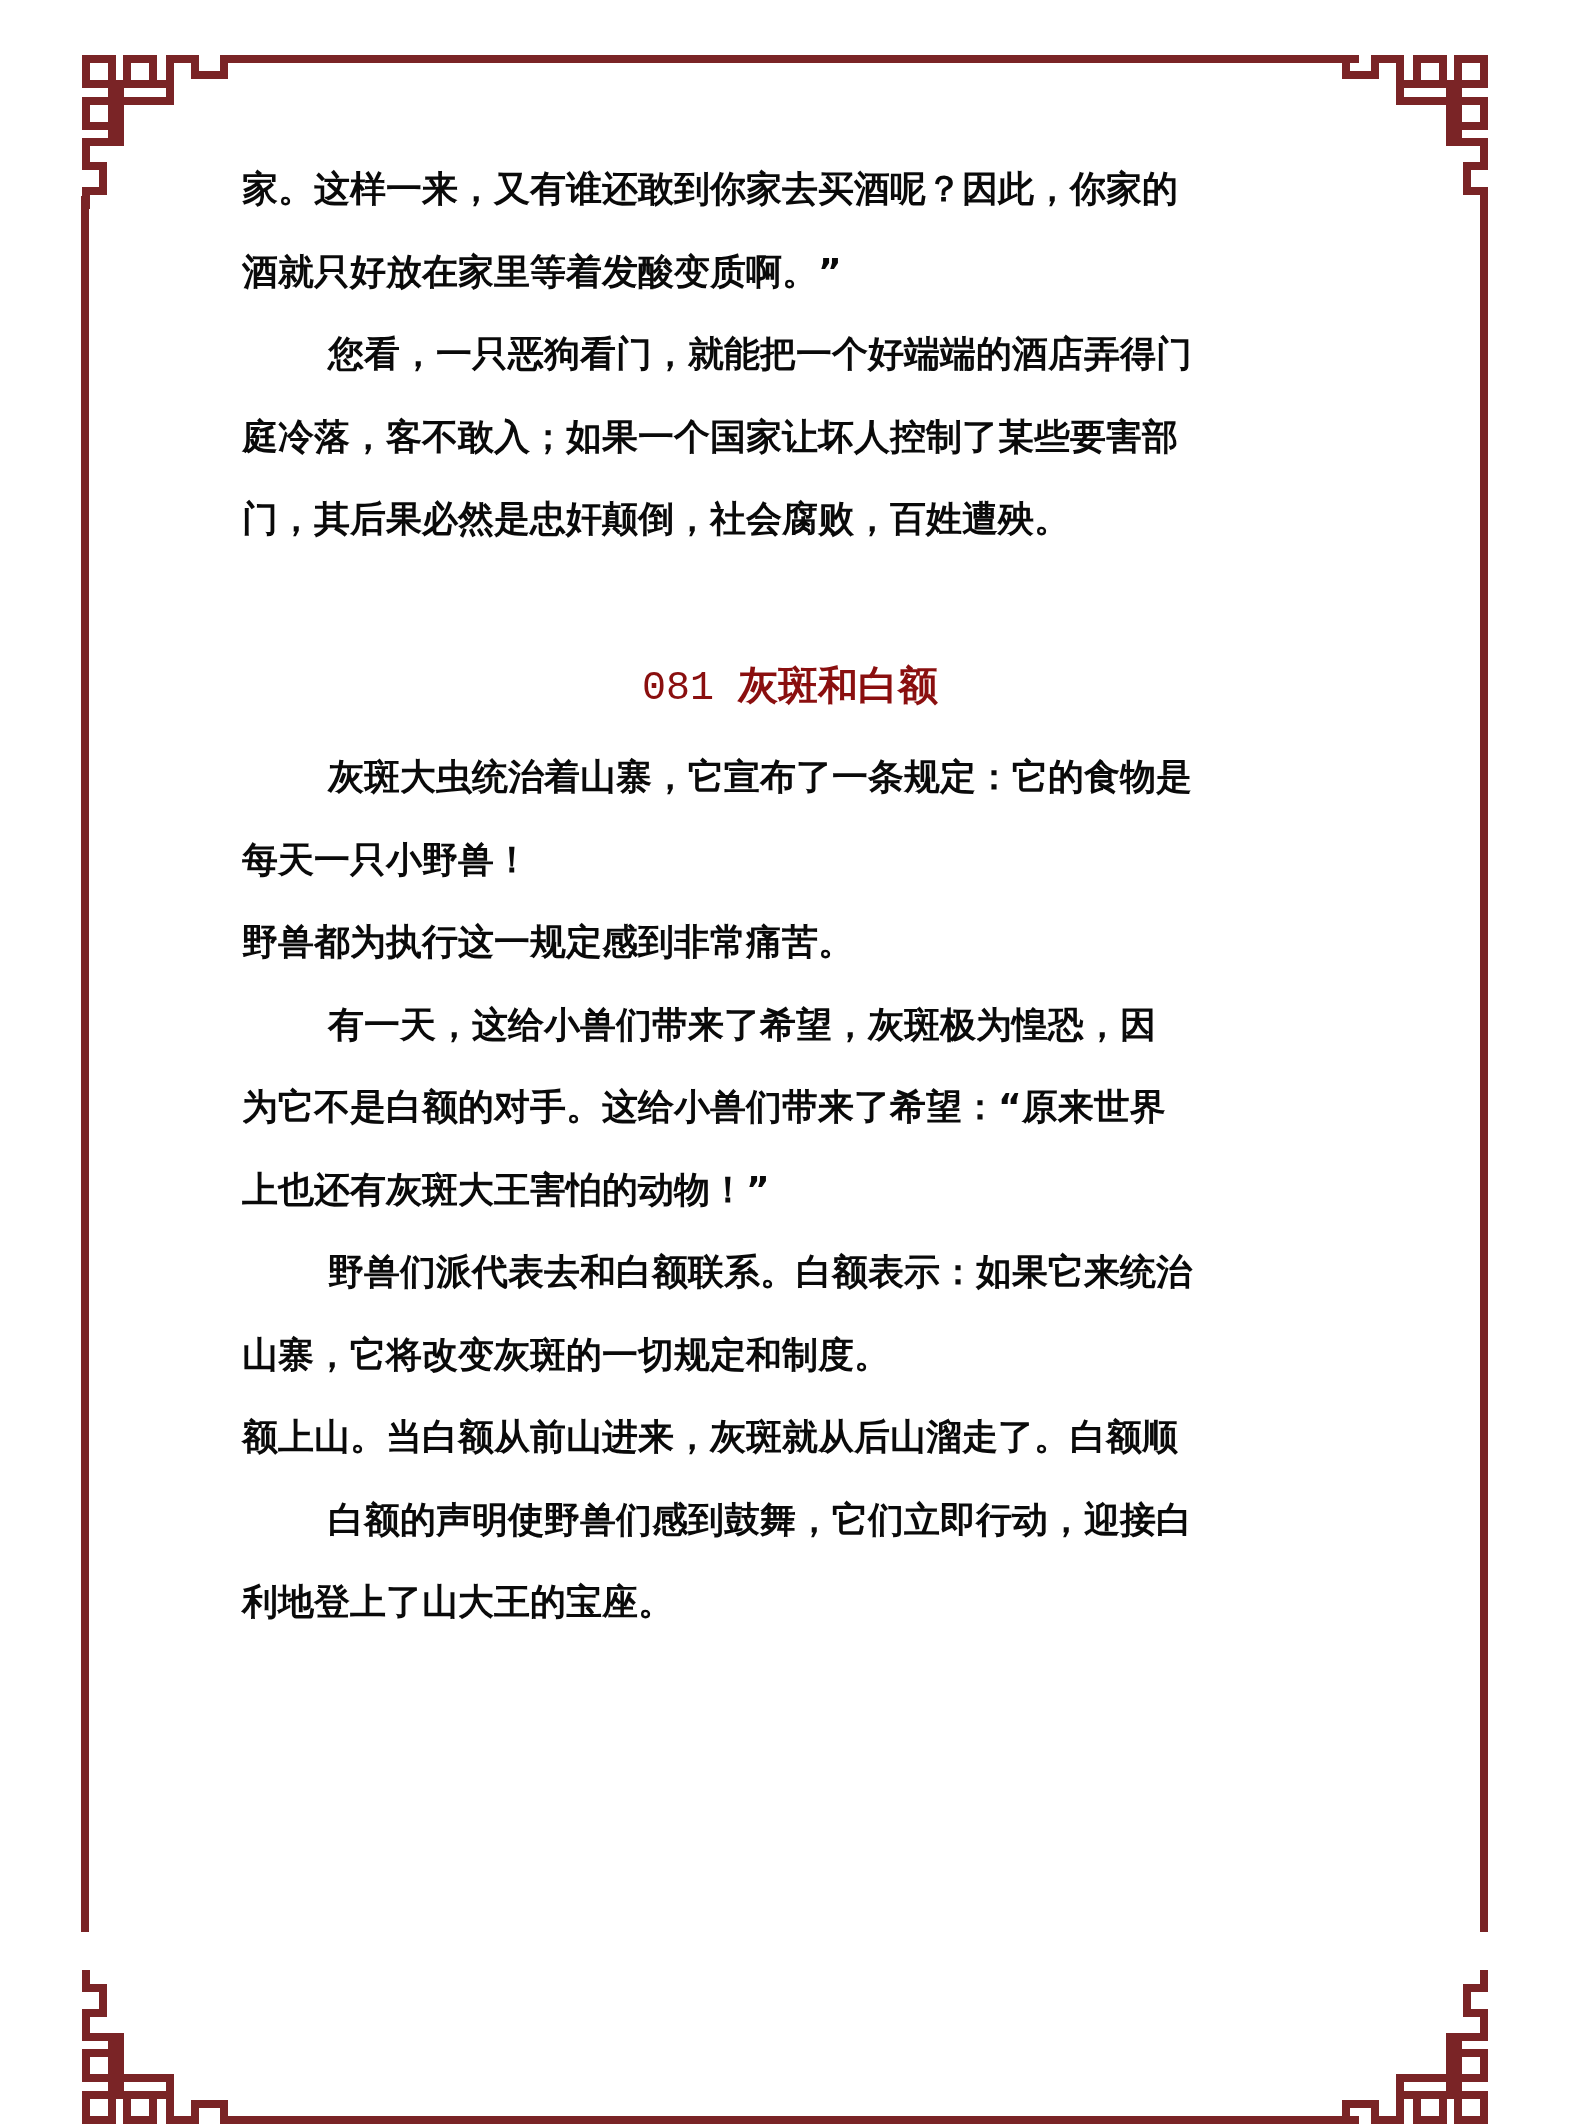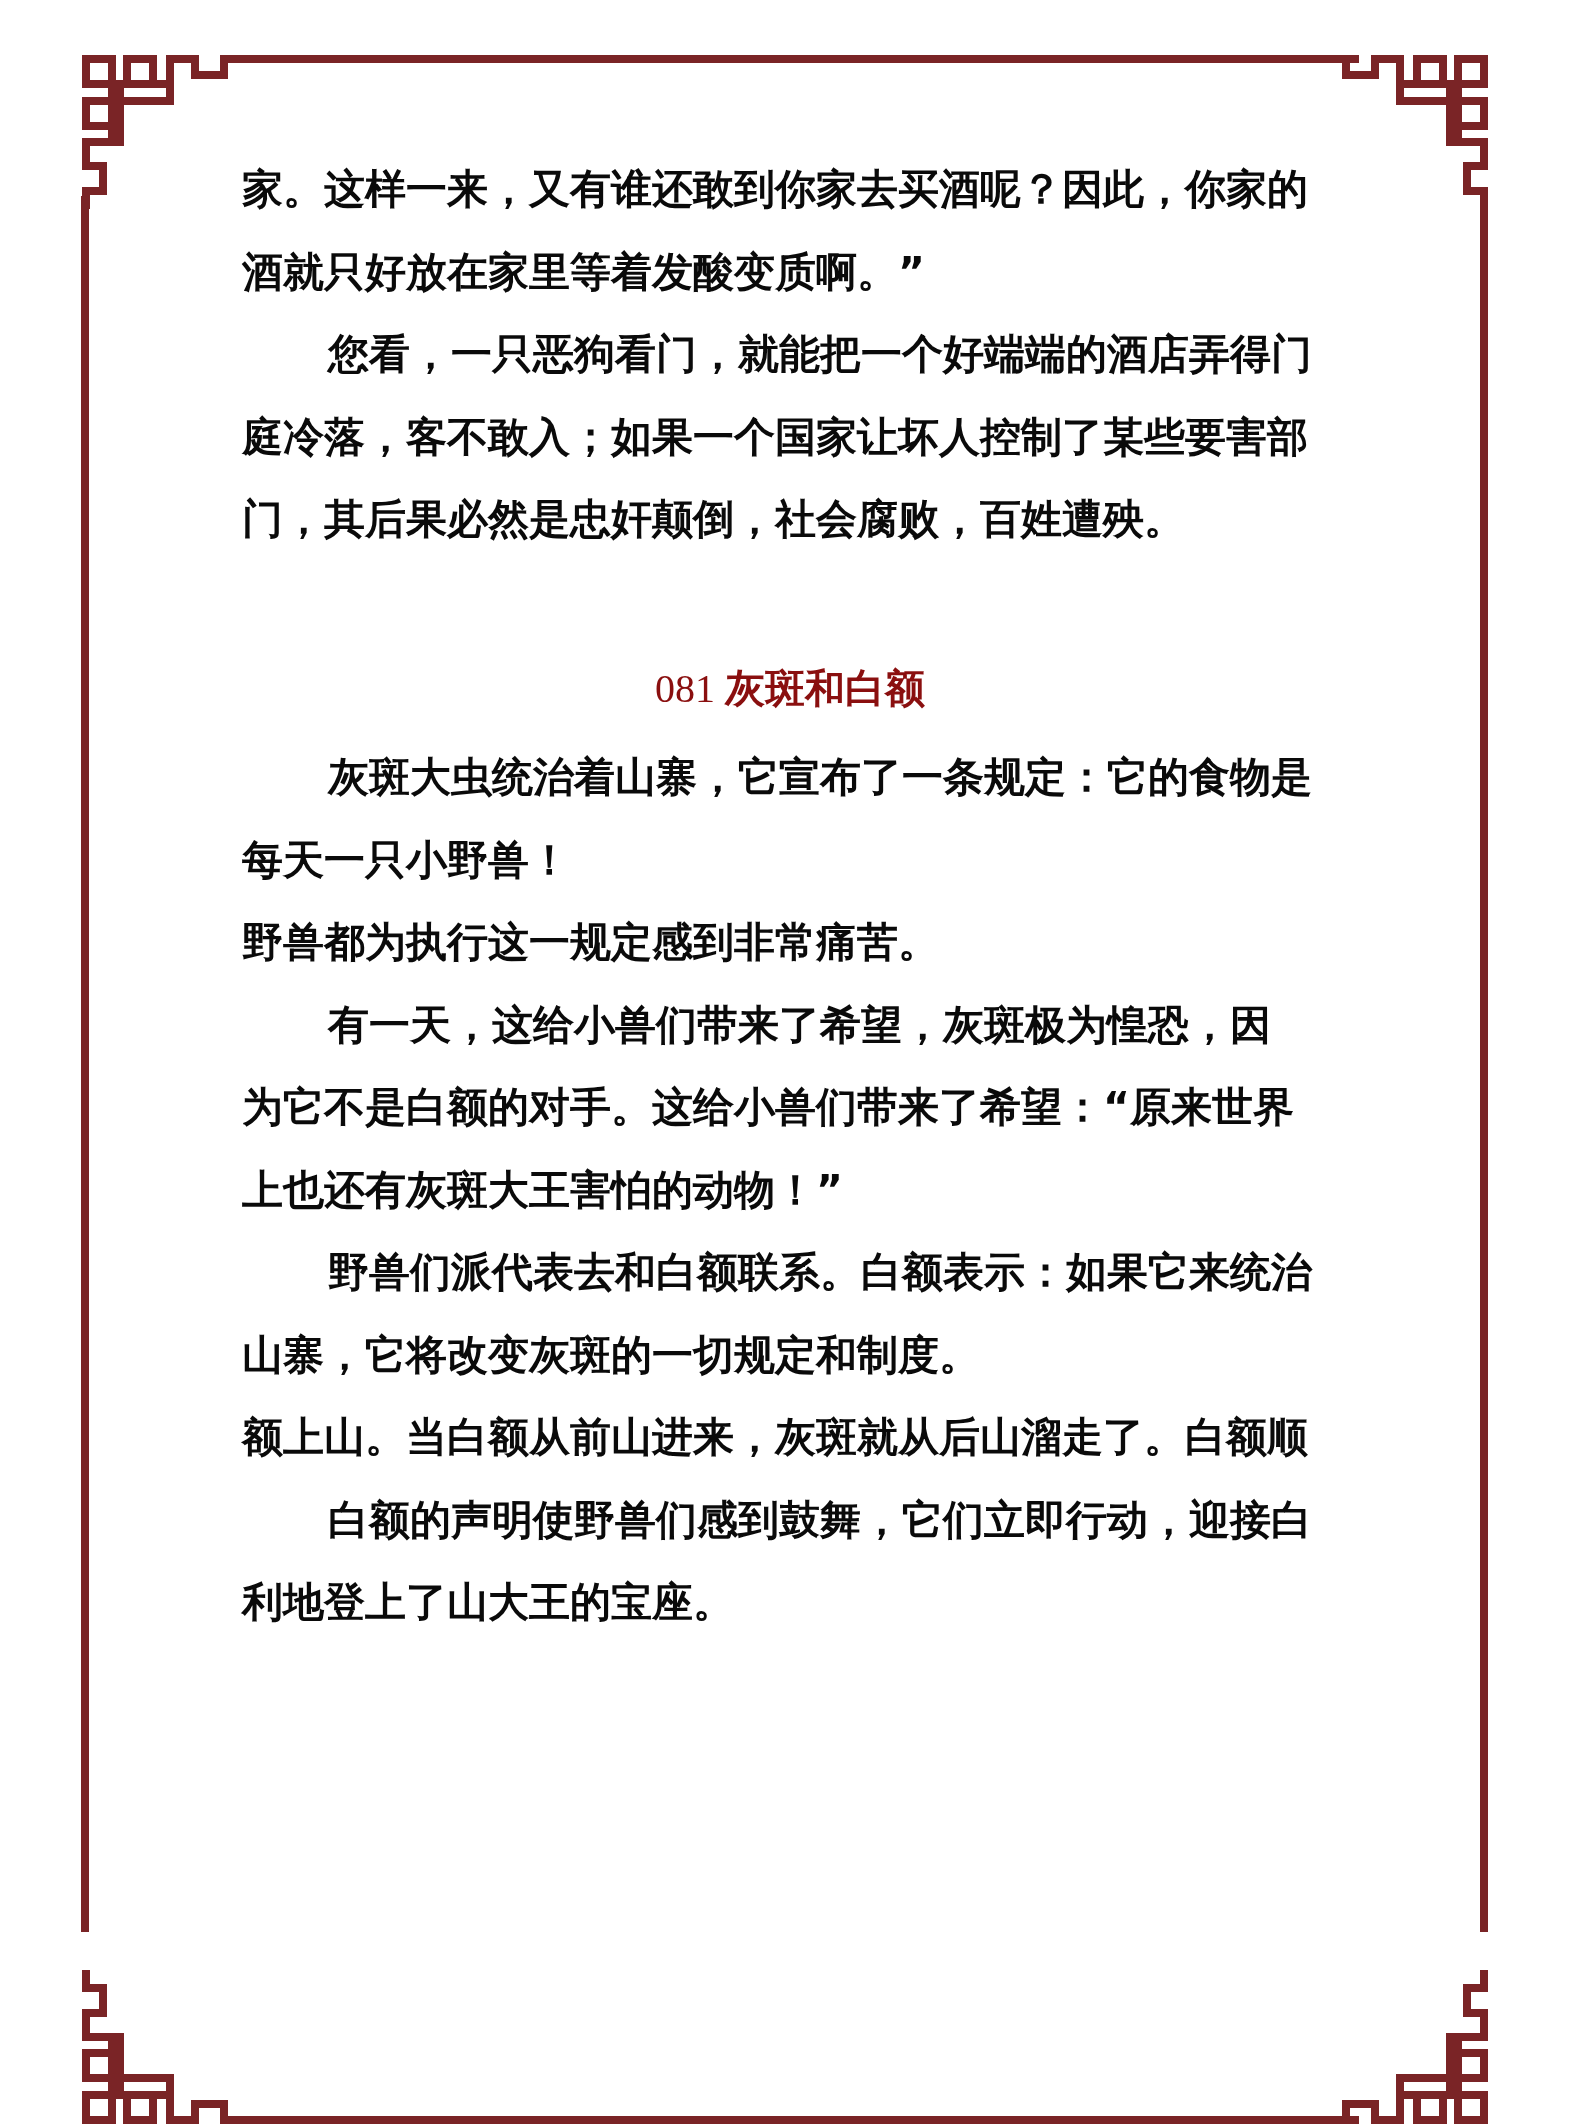--- a/index.html
+++ b/index.html
@@ -2,28 +2,28 @@
 <html><head>
 <meta charset="utf-8">
 <style>
   html, body { margin: 0; padding: 0; background: #ffffff; }
   body { width: 1580px; height: 2128px; position: relative; overflow: hidden; }
   .frame { position: absolute; left: 0; top: 0; width: 1580px; height: 2128px; }
   .block { position: absolute; left: 242px; width: 1100px; }
   .line {
     height: 82.5px; line-height: 82.5px;
     font-family: "DejaVu Sans", "Liberation Sans", sans-serif;
-    font-size: 41px; font-weight: bold; color: #0a0a0a;
+    font-size: 36px; font-weight: bold; color: #0a0a0a;
     white-space: nowrap; letter-spacing: 0px;
   }
   .line.indent { padding-left: 86px; }
   .title {
     position: absolute; left: 0; width: 1580px; text-align: center;
     top: 648px; height: 82.5px; line-height: 82.5px;
-    font-family: Liberation Serif, serif;
+    font-family: Liberation Mono, monospace;
     font-size: 40px; color: #8a0f0f;
   }
   .title .num { font-weight: normal; }
   .title .name { font-weight: bold; }
 </style>
 </head>
 <body>
 
 <svg class="frame" width="1580" height="2128" viewBox="0 0 1580 2128" xmlns="http://www.w3.org/2000/svg">
   <g id="frame-strokes" fill="none" stroke="#7a2426" stroke-width="8" stroke-linecap="square" stroke-linejoin="miter">

